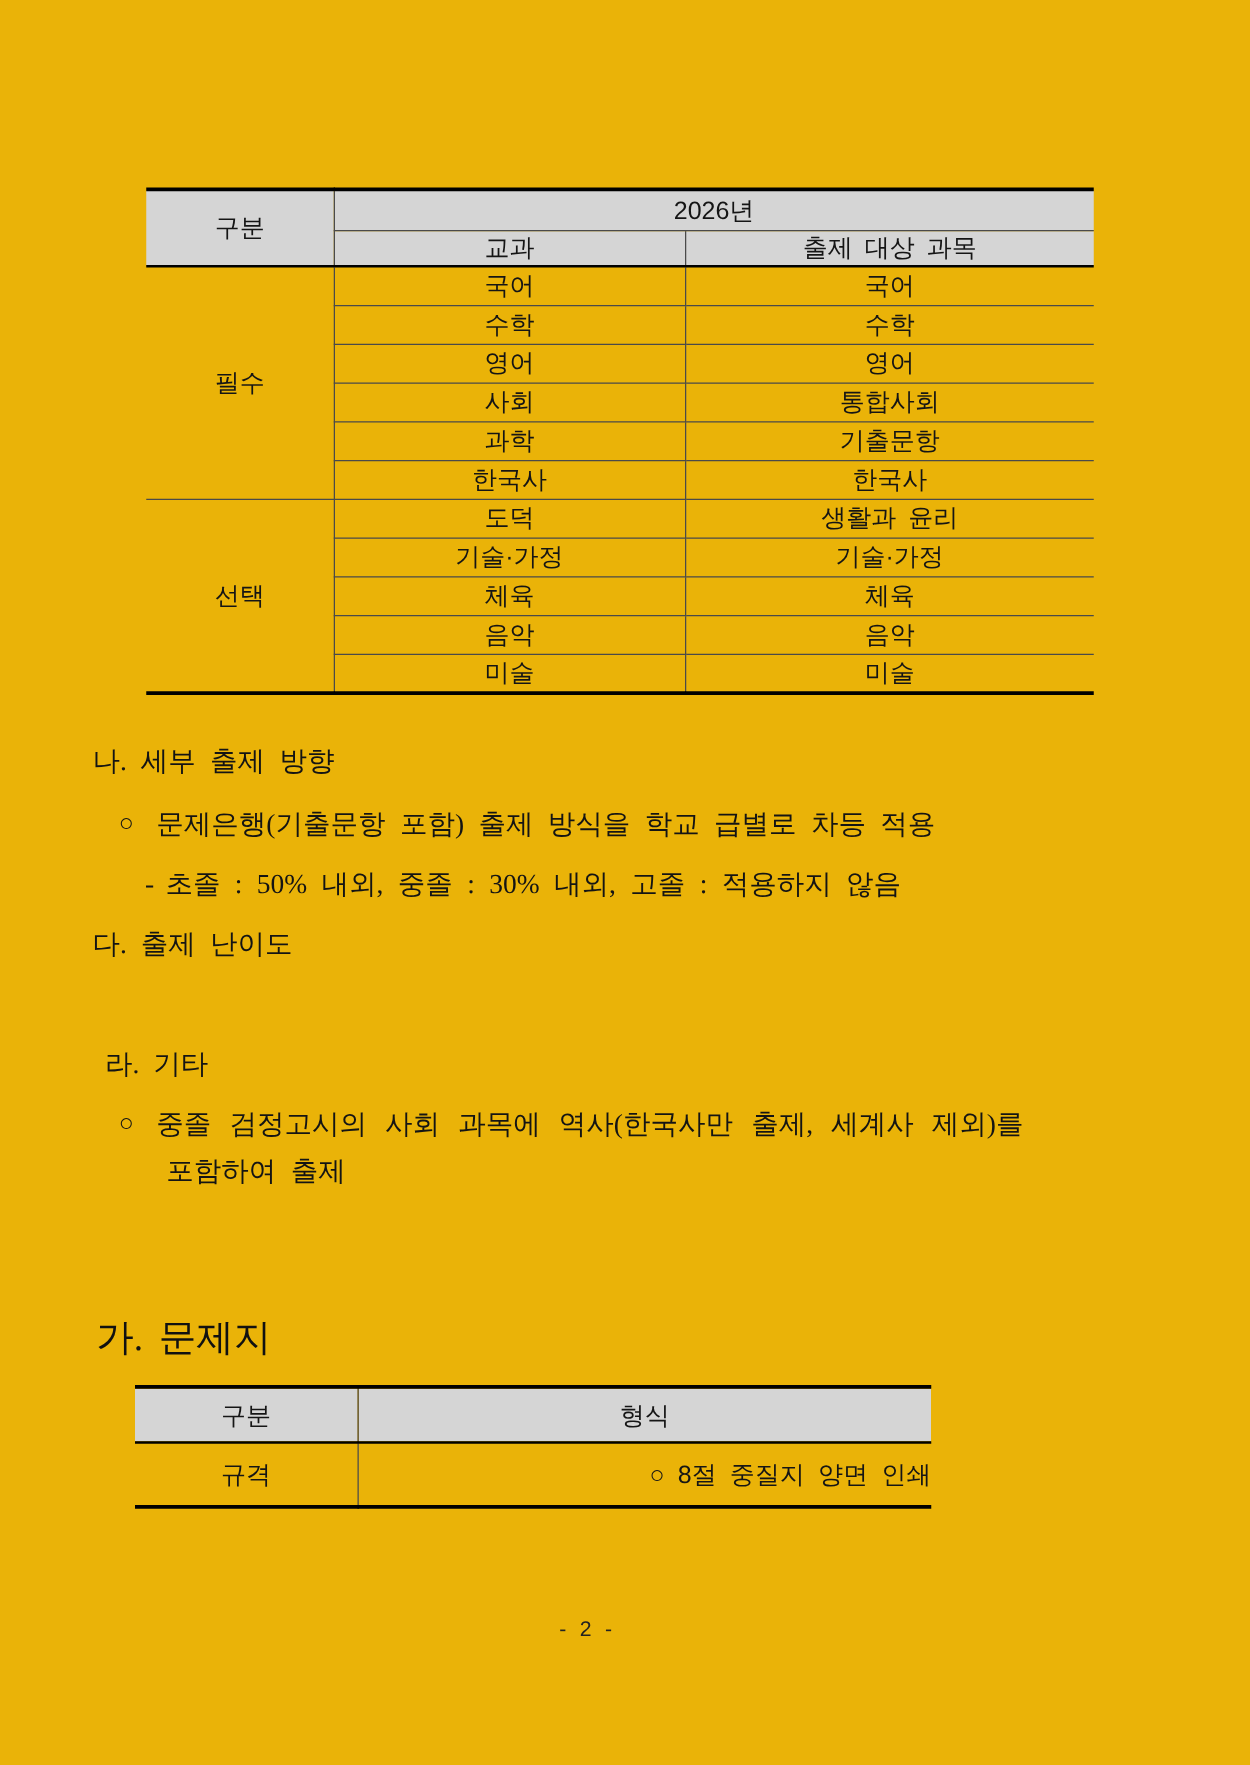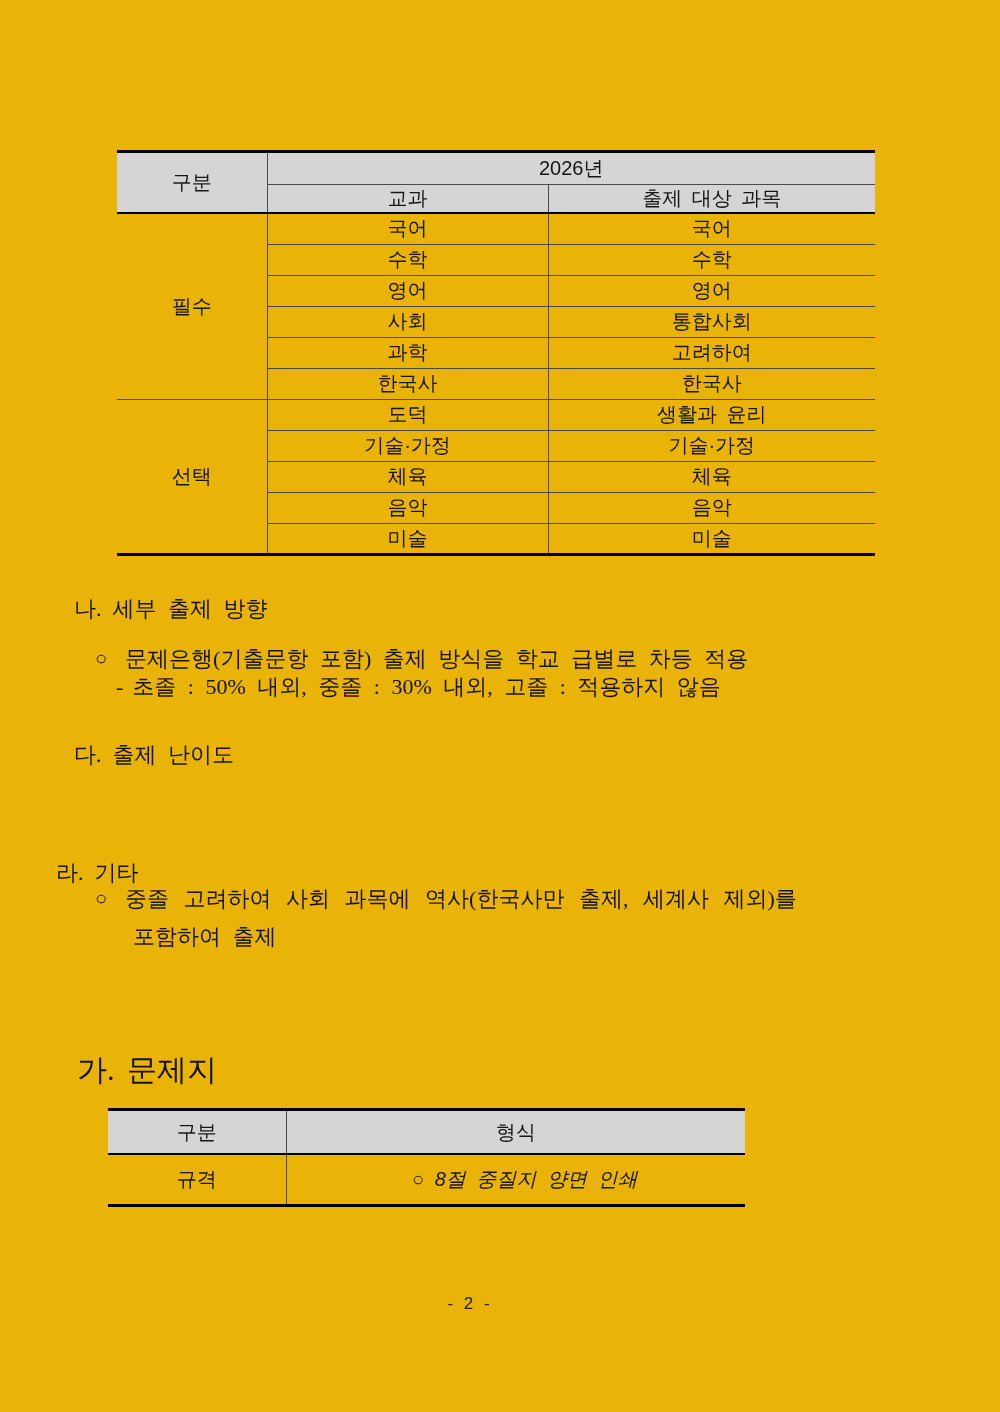--- a/index.html
+++ b/index.html
@@ -48,45 +48,44 @@
     left: 108px; top: 1108px; width: 637px;
     border-top: 3px solid #000;
     border-bottom: 3px solid #000;
     border-left: hidden; border-right: hidden;
     font-size: 20px;
   }
   .format-table thead { border-bottom: 2px solid #000; }
   .format-table thead th { background: #d5d5d5; height: 42px; }
   .format-table tbody tr { height: 51px; }
   .format-table td.value {
-    text-align: center;
+    text-align: right;
     padding-left: 18px;
     word-spacing: 5px;
-    font-style: italic;
   }
 
   
   .line {
     position: absolute;
     white-space: nowrap;
     font-size: 22px;
     word-spacing: 6px;
     color: #141414;
   }
   .line .marker { display: inline-block; }
   .lv-heading .marker { margin-right: 11px; }
   .lv-bullet  .marker { margin-right: 18px; font-size: 20px; transform: translateY(-1px); }
   .lv-dash    .marker { margin-right: 9px; }
 
   .ln1 { left: 74px;  top: 594px; }
   .ln2 { left: 95px;  top: 644px; }
-  .ln3 { left: 116px; top: 672px; }
+  .ln3 { left: 116px; top: 692px; }
   .ln4 { left: 74px;  top: 740px; text-align: center; }
   .ln5 { left: 95px;  top: 788px; }
-  .ln6 { left: 56px;  top: 836px; margin-top: 22px; }
+  .ln6 { left: 84px;  top: 836px; }
   .ln7 { left: 95px;  top: 884px; word-spacing: 9px; }
   .ln8 { left: 133px; top: 922px; font-family: Liberation Serif, serif; }
 
   
   .section-heading {
     position: absolute;
     left: 64px; top: 979px;
     font-family: "Liberation Sans", "DejaVu Sans", sans-serif;
     font-weight: 900;
     font-size: 26px;
@@ -148,21 +147,21 @@
       <tr>
         <td>영어</td>
         <td>영어</td>
       </tr>
       <tr>
         <td>사회</td>
         <td>통합사회</td>
       </tr>
       <tr>
         <td>과학</td>
-        <td>고려하여</td>
+        <td>기출문항</td>
       </tr>
       <tr>
         <td>한국사</td>
         <td>한국사</td>
       </tr>
       <tr>
         <td rowspan="5">선택</td>
         <td>도덕</td>
         <td>생활과 윤리</td>
       </tr>
@@ -194,21 +193,21 @@
   <div class="line lv-dash ln3">
     <span class="marker">-</span><span>초졸 : 50% 내외, 중졸 : 30% 내외, 고졸 : 적용하지 않음</span>
   </div>
   <div class="line lv-heading ln4">
     <span class="marker">다.</span><span>출제 난이도</span>
   </div>
   <div class="line lv-heading ln6">
     <span class="marker">라.</span><span>기타</span>
   </div>
   <div class="line lv-bullet ln7">
-    <span class="marker">○</span><span>중졸 고려하여 사회 과목에 역사(한국사만 출제, 세계사 제외)를</span>
+    <span class="marker">○</span><span>중졸 검정고시의 사회 과목에 역사(한국사만 출제, 세계사 제외)를</span>
   </div>
   <div class="line ln8">
     <span>포함하여 출제</span>
   </div>
 
   <div class="sub-section-heading">가. 문제지</div>
 
   <table class="format-table">
     <colgroup>
       <col style="width:178px">

